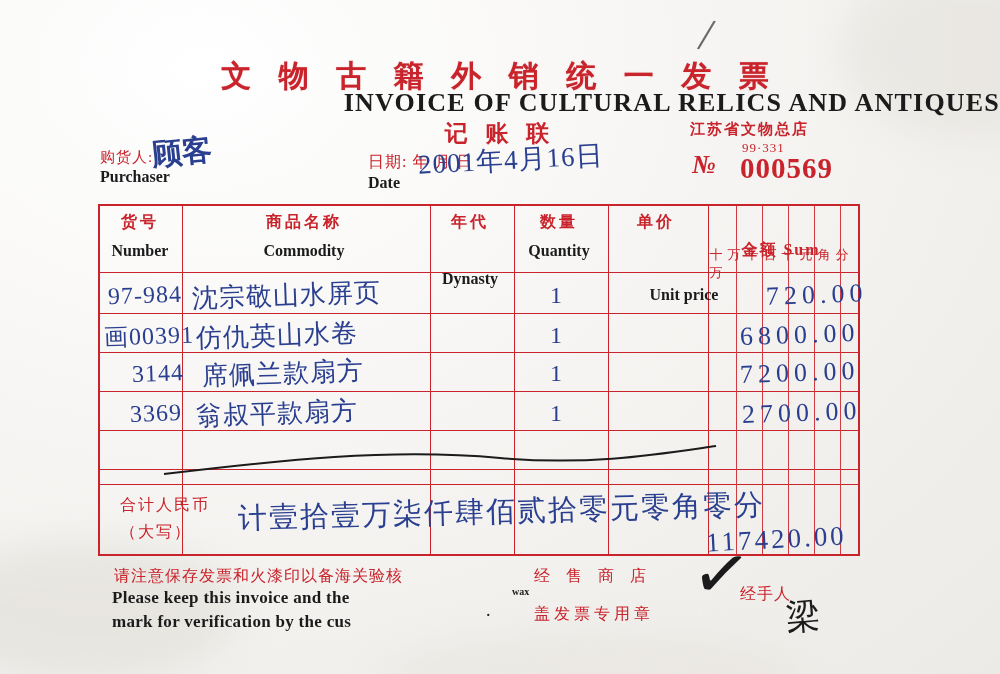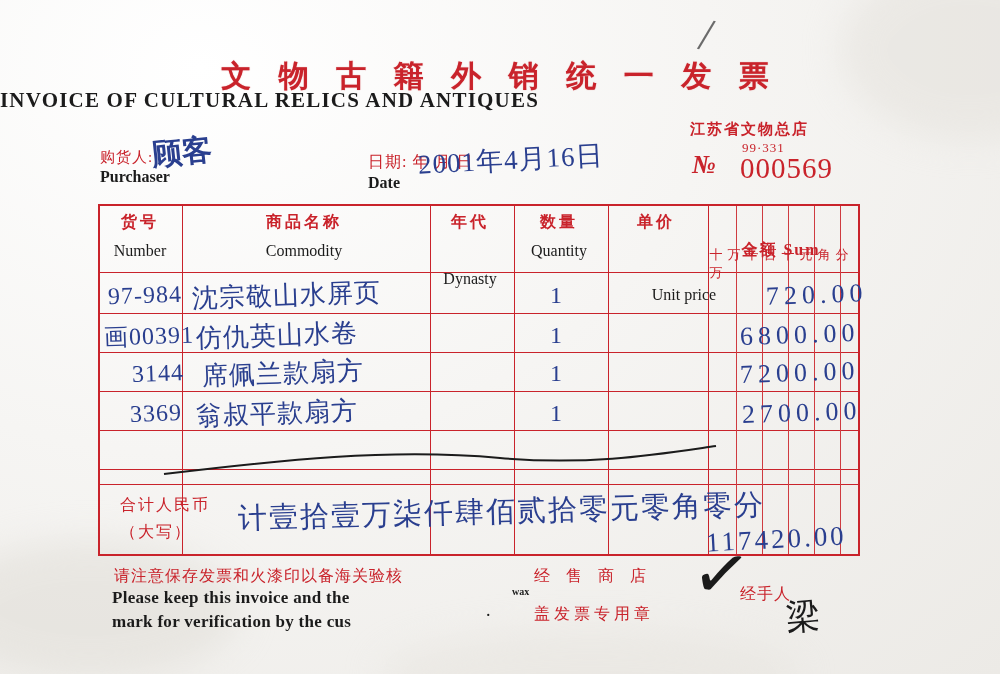--- a/index.html
+++ b/index.html
@@ -20,22 +20,22 @@
 
   
   #title-cn{
     position:absolute;left:0;right:0;top:56px;text-align:center;
     font-family:"Liberation Serif", serif;
     font-size:30px;font-weight:700;letter-spacing:10px;
     color:#c9232b;
     text-shadow:0 0 1px rgba(201,35,43,.5);
   }
   #title-en{
-    position:absolute;left:0;right:0;top:88px;text-align:left;
-    font-size:21px;font-weight:700;letter-spacing:1.2px;
+    position:absolute;left:0;right:0;top:88px;text-align:right;
+    font-size:26px;font-weight:700;letter-spacing:1.2px;
     color:#1b1b1b;
     font-family:"Liberation Serif", serif;
   }
   #subtitle-cn{
     position:absolute;left:0;right:0;top:118px;text-align:center;
     font-size:23px;font-weight:700;letter-spacing:6px;color:#c9232b;
   }
   #store-name{
     position:absolute;left:690px;top:120px;
     font-size:15px;letter-spacing:2px;color:#c9232b;font-weight:700;
@@ -43,21 +43,21 @@
   #serial-prefix{
     position:absolute;left:742px;top:140px;
     font-size:13px;color:#c9232b;letter-spacing:1px;
   }
   #serial-no-label{
     position:absolute;left:692px;top:150px;
     font-size:26px;color:#c9232b;font-weight:700;font-style:italic;
   }
   #serial-number{
     position:absolute;left:740px;top:152px;
-    font-size:29px;color:#c9232b;font-weight:400;letter-spacing:1px;
+    font-size:29px;color:#c9232b;font-weight:700;letter-spacing:1px;
   }
 
   
   #purchaser-cn{
     position:absolute;left:100px;top:148px;font-size:15px;color:#c9232b;letter-spacing:1px;
   }
   #purchaser-en{
     position:absolute;left:100px;top:168px;font-size:16px;color:#1b1b1b;font-weight:700;
   }
   #purchaser-value{
@@ -85,21 +85,21 @@
   .vline{position:absolute;top:0;bottom:0;width:1px;background:#c9232b;}
   .vline.thin{background:#cf3b40;}
   .hline{position:absolute;left:0;right:0;height:1px;background:#c9232b;}
 
   .colhead{
     position:absolute;text-align:center;color:#c9232b;
     font-size:16px;letter-spacing:3px;font-weight:700;
   }
   .colhead-en{
     position:absolute;text-align:center;color:#1b1b1b;
-    font-size:16px;font-weight:400;
+    font-size:16px;font-weight:700;
   }
   .digitcol{
     position:absolute;text-align:center;color:#c9232b;font-size:13px;top:246px;width:20px;
   }
 
   
   .hw{
     position:absolute;color:#2a3f8f;
     font-family:"Liberation Serif", serif;
     font-size:25px;
@@ -157,20 +157,21 @@
 <div id="sheet">
 
   <div class="blotch" style="left:-60px;top:540px;width:300px;height:140px;background:#dedbd4;"></div>
   <div class="blotch" style="left:840px;top:-40px;width:260px;height:180px;background:#e3e0da;"></div>
   <div class="blotch" style="left:380px;top:630px;width:420px;height:90px;background:#e6e3dd;"></div>
 
   <div id="top-mark">/</div>
 
   <div id="title-cn">文 物 古 籍 外 销 统 一 发 票</div>
   <div id="title-en">INVOICE OF CULTURAL RELICS AND ANTIQUES</div>
+  <div id="subtitle-cn">记 账 联</div>
 
   <div id="store-name">江苏省文物总店</div>
   <div id="serial-prefix">99·331</div>
   <div id="serial-no-label">№</div>
   <div id="serial-number">000569</div>
 
   <div id="purchaser-cn">购货人:</div>
   <div id="purchaser-en">Purchaser</div>
   <div id="purchaser-value">顾客</div>
 

